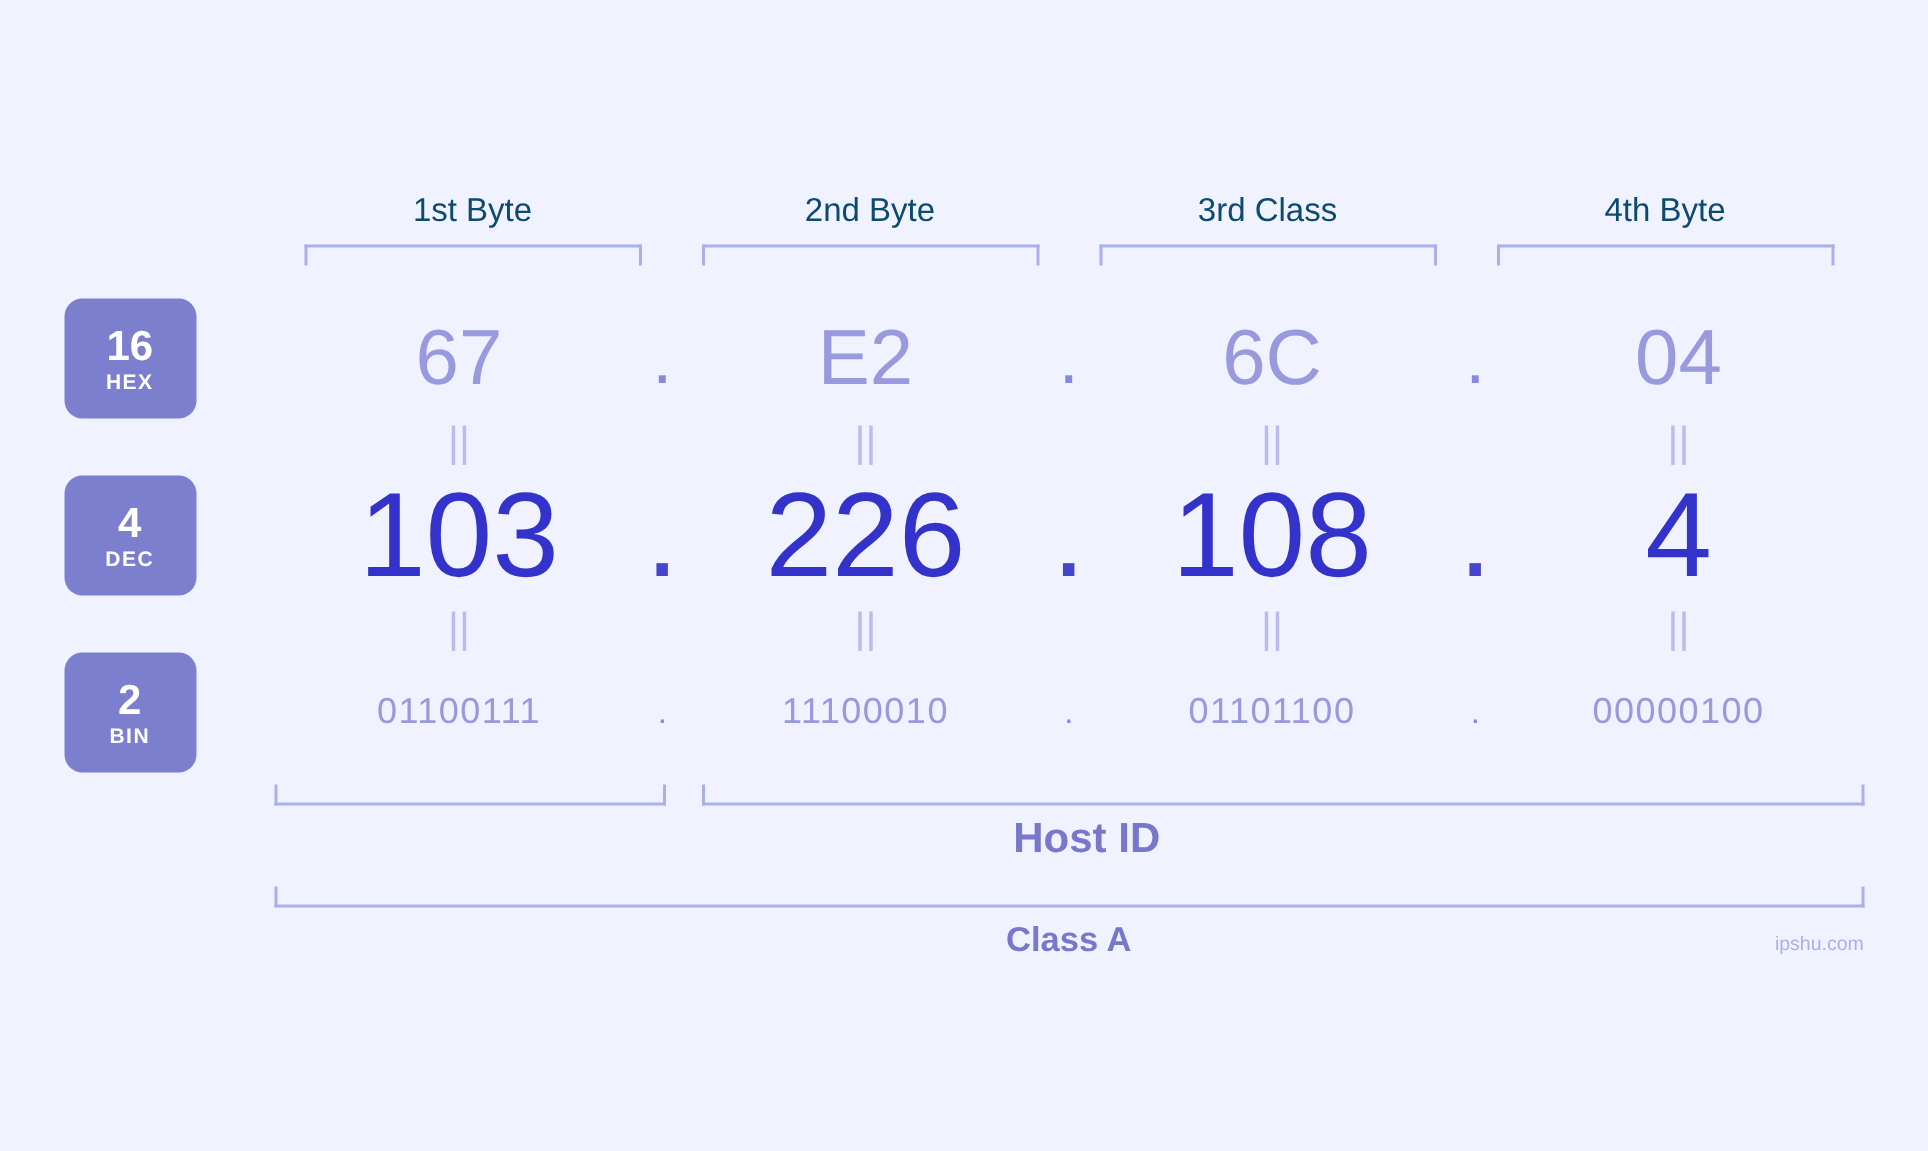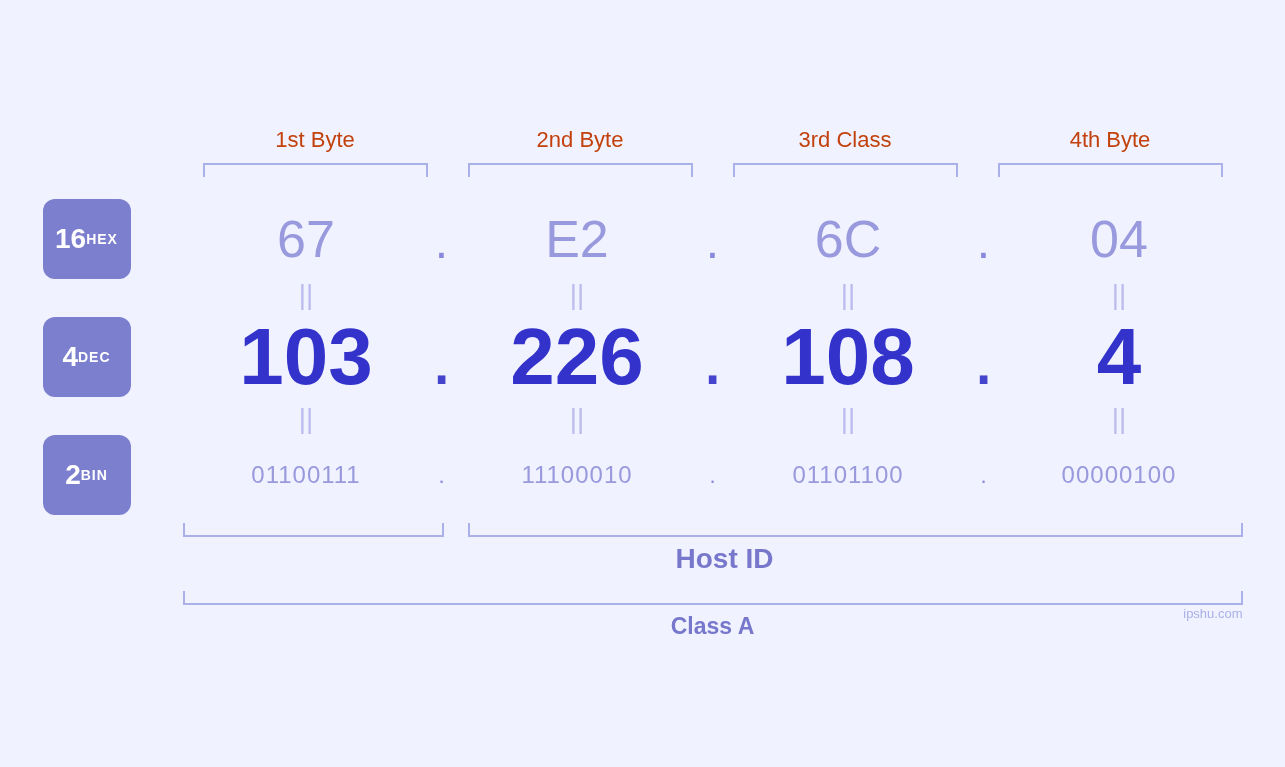--- a/index.html
+++ b/index.html
@@ -23,21 +23,21 @@
     
     .byte-headers {
       display: flex;
       margin-left: 140px;
       margin-bottom: 10px;
     }
 
     .byte-header {
       flex: 1;
       text-align: center;
-      color: #c2410c;
+      color: #0c4a6e;
       font-size: 22px;
       font-weight: 400;
     }
 
     
     .top-brackets {
       display: flex;
       margin-left: 140px;
       margin-bottom: 20px;
     }
@@ -55,21 +55,21 @@
       border-right: 2px solid #aab0e8;
       height: 14px;
     }
 
     .base-badge {
       width: 88px;
       height: 80px;
       background: #7b7fce;
       border-radius: 12px;
       display: flex;
-      flex-direction: row;
+      flex-direction: column;
       align-items: center;
       justify-content: center;
       color: white;
       flex-shrink: 0;
     }
 
     .base-num {
       font-size: 28px;
       font-weight: 700;
       line-height: 1.1;
@@ -77,21 +77,21 @@
 
     .base-label {
       font-size: 14px;
       font-weight: 600;
       letter-spacing: 1px;
     }
 
     .values-row {
       flex: 1;
       display: flex;
-      align-items: flex-end;
+      align-items: center;
     }
 
     .byte-val {
       flex: 1;
       text-align: center;
     }
 
     .dot {
       color: #8888dd;
       font-size: 48px;
@@ -104,21 +104,21 @@
     .hex-val {
       font-size: 52px;
       color: #9999dd;
       font-weight: 300;
     }
 
     
     .dec-val {
       font-size: 80px;
       color: #3333cc;
-      font-weight: 700;
+      font-weight: 400;
     }
 
     
     .bin-val {
       font-size: 24px;
       color: #9999dd;
       font-weight: 400;
       letter-spacing: 1px;
     }
 
@@ -195,21 +195,21 @@
       text-align: center;
       color: #7777cc;
       font-size: 23px;
       font-weight: 600;
       margin-top: 8px;
     }
 
     
     .watermark {
       position: absolute;
-      bottom: 19px;
+      bottom: 4px;
       right: 0;
       color: #aab0e8;
       font-size: 13px;
     }
 
     .row-wrapper {
       display: flex;
       align-items: center;
     }
 

